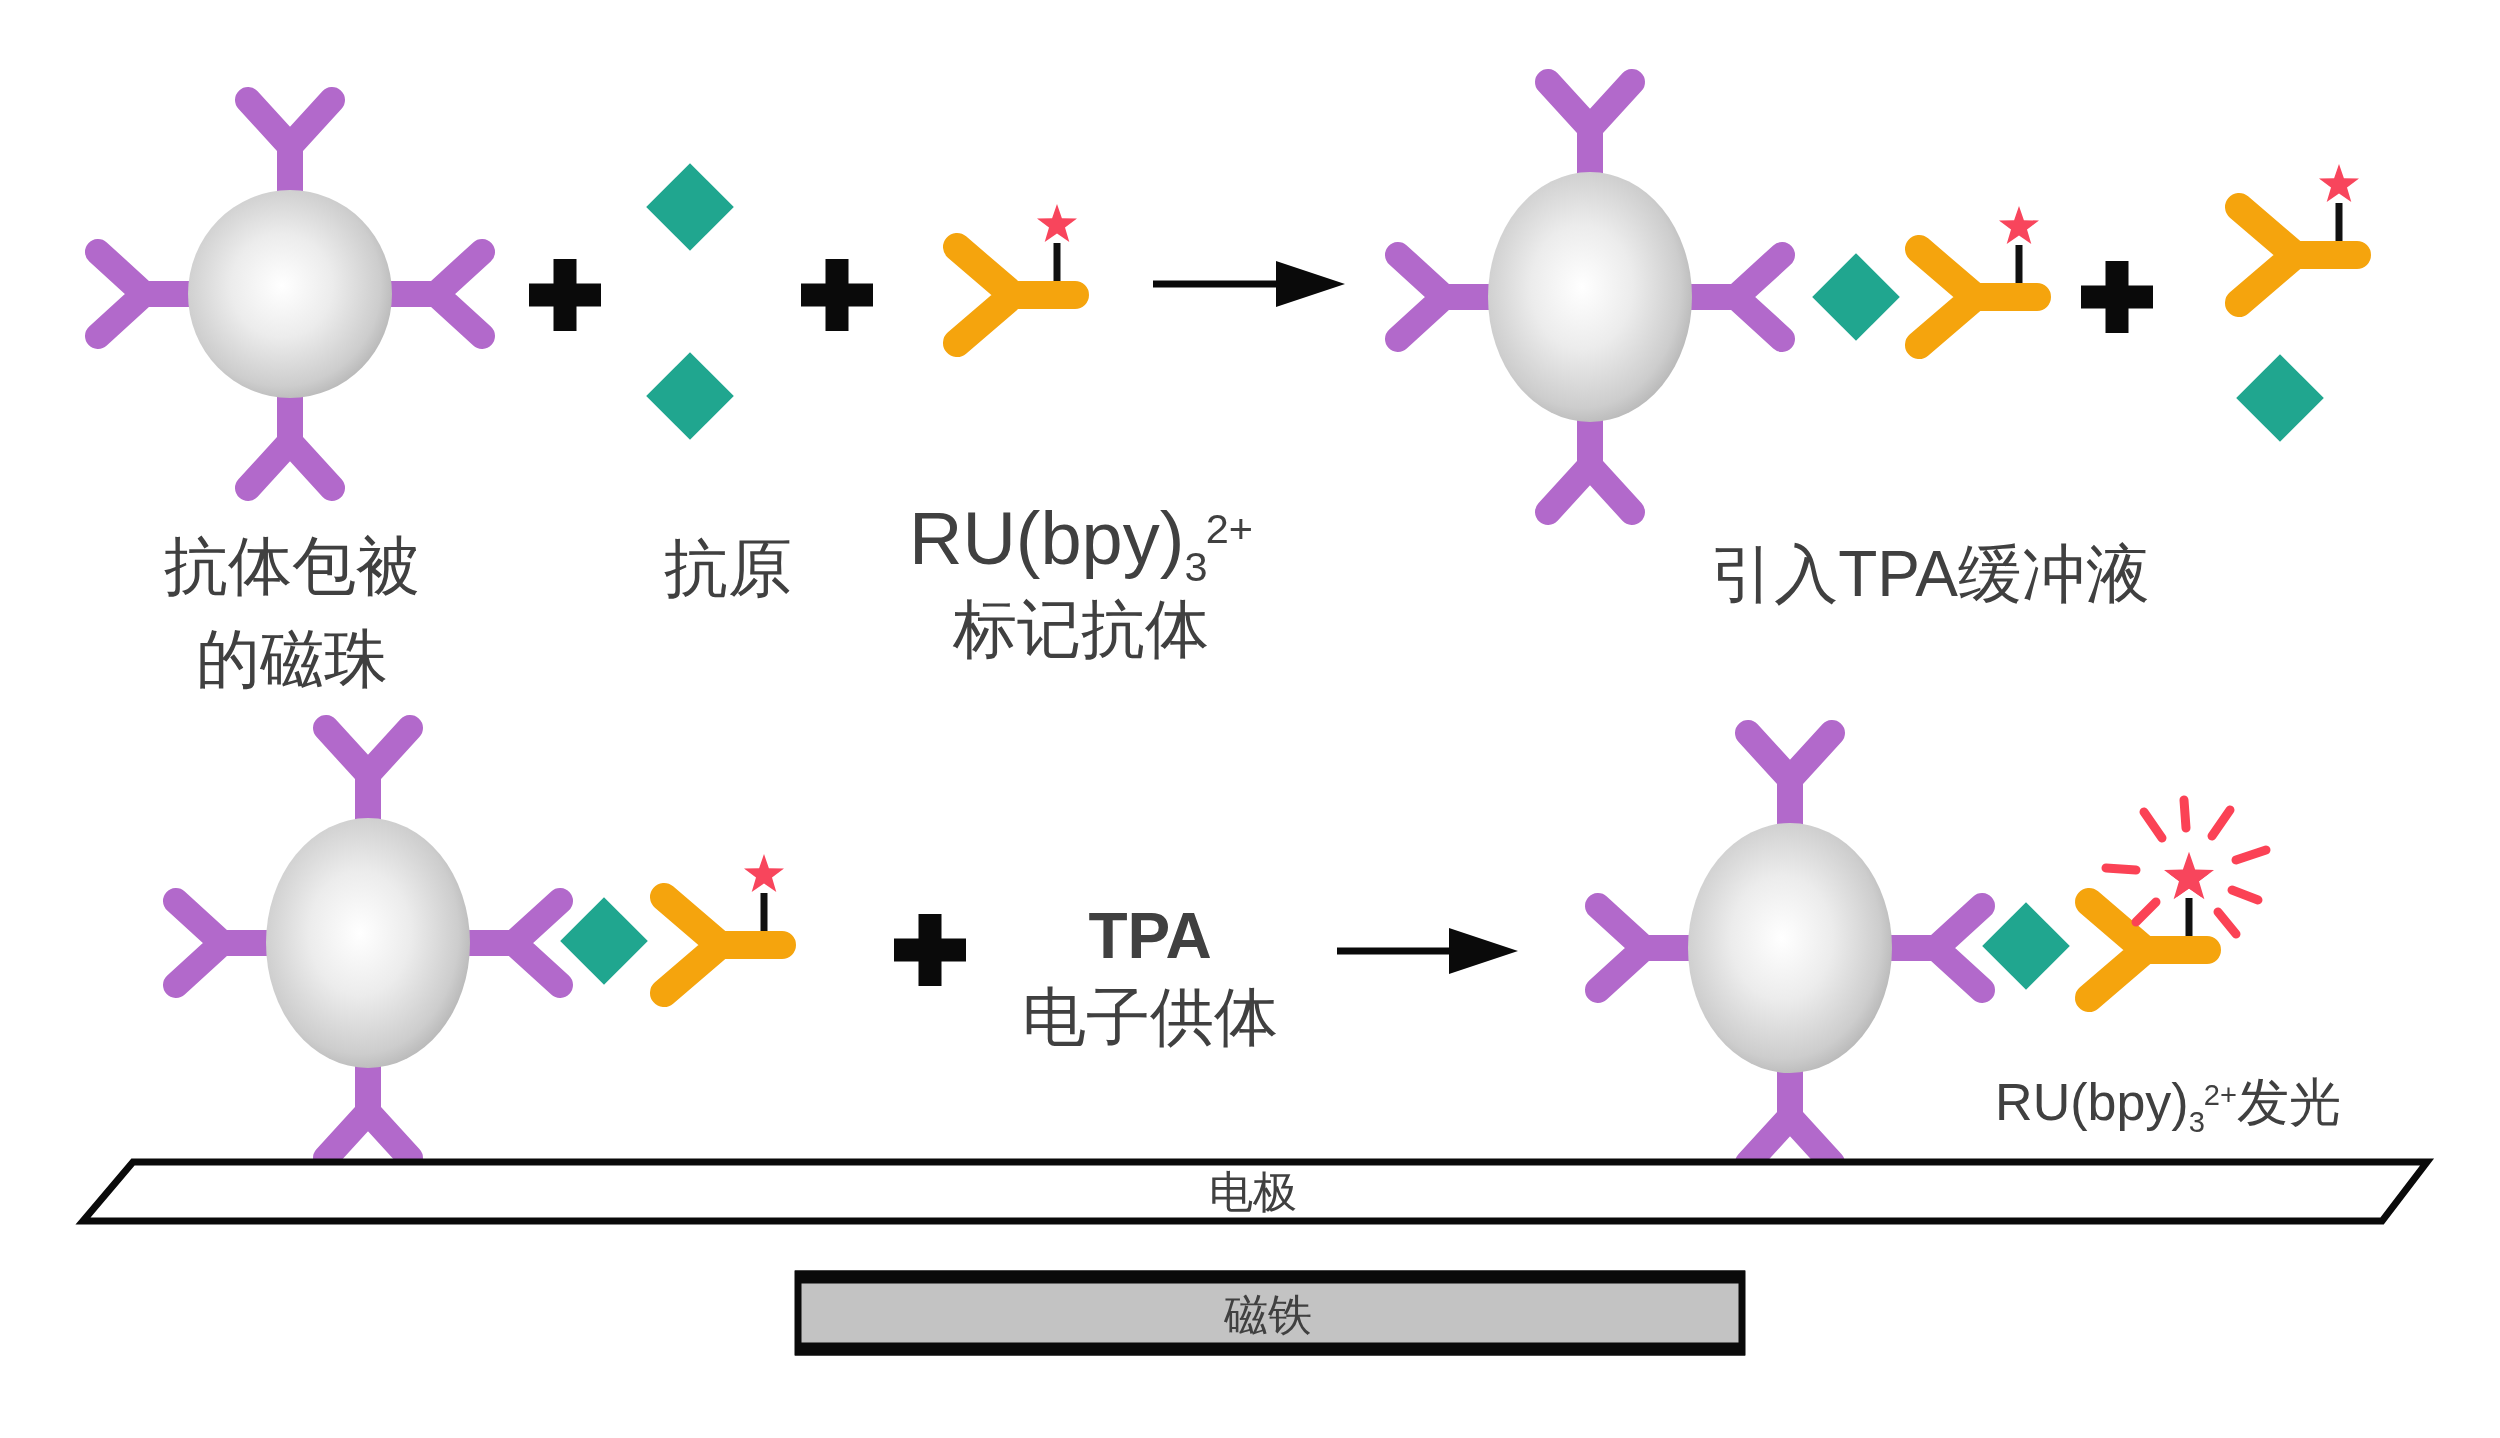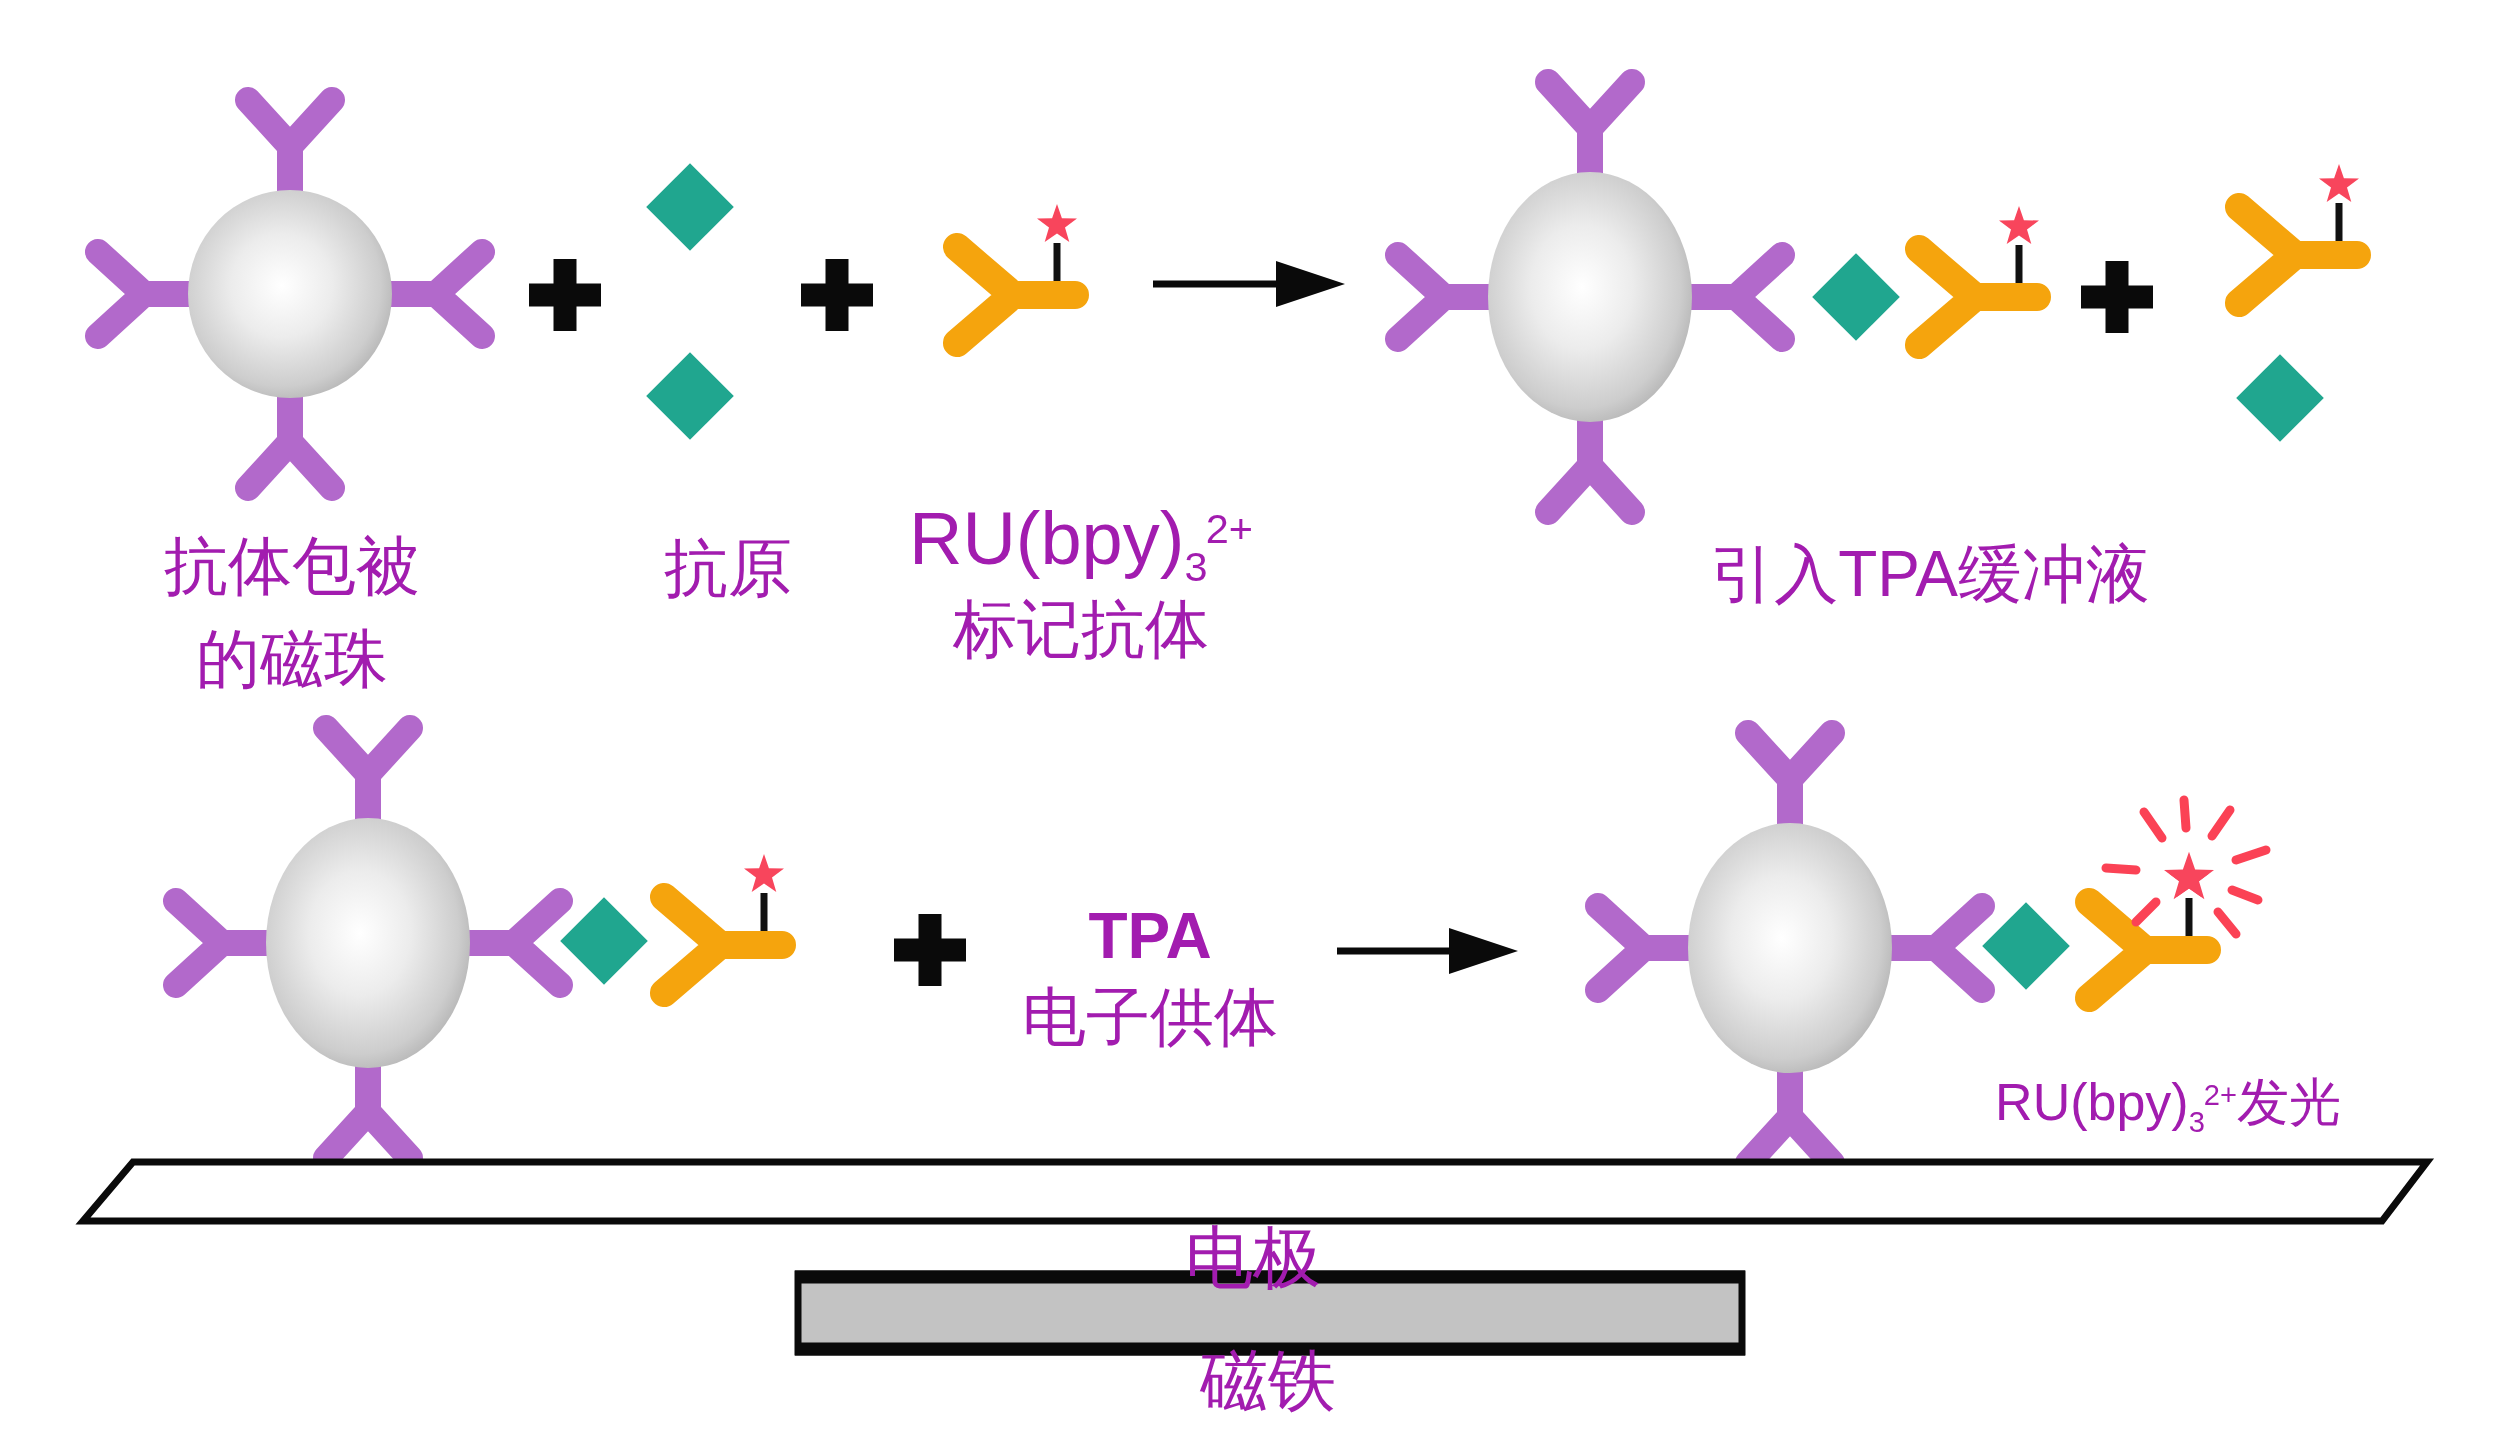--- a/index.html
+++ b/index.html
@@ -3,23 +3,23 @@
 <meta charset="utf-8">
 <style>
   html,body{margin:0;padding:0;background:#fff;}
   .canvas{
     position:relative;width:2500px;height:1438px;background:#fff;overflow:hidden;
     font-family:"Liberation Sans","DejaVu Sans",sans-serif;color:#000;
   }
   .canvas svg.layer{position:absolute;left:0;top:0;}
   .lbl{
     position:absolute;transform:translateX(-50%);text-align:center;
-    font-size:64px;font-weight:500;line-height:1.45;color:#a21caf;white-space:nowrap;
+    font-size:64px;font-weight:500;line-height:1.45;color:#404040;white-space:nowrap;
   }
-  .lbl.small{font-size:68px;margin-top:48px;}
+  .lbl.small{font-size:44px;}
   .formula{font-size:74px;font-weight:500;}
   .formula sub{font-size:.56em;vertical-align:-0.42em;}
   .formula sup{font-size:.56em;vertical-align:.5em;margin-left:-0.04em;}
   .tpa-main{font-size:64px;font-weight:600;}
   .stack-gap{margin-top:4px;}
 </style>
 </head>
 <body>
 
 <div class="canvas">

